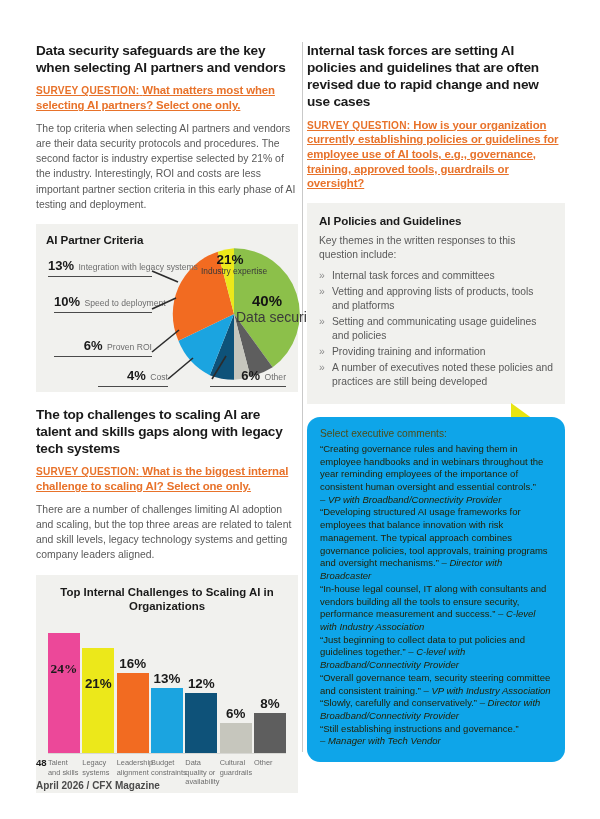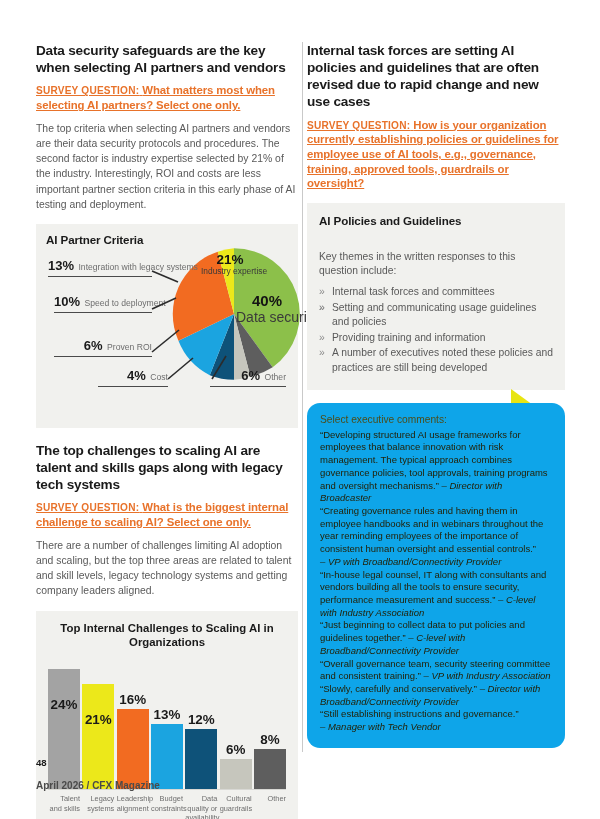--- a/index.html
+++ b/index.html
@@ -41,21 +41,21 @@
   .panel {
     background: #f1f1ee;
     padding: 10px 12px 12px 12px;
   }
   .panel-title {
     font-size: 11.6px; font-weight: 700; color: #1a1a1a;
     letter-spacing: -0.1px;
   }
 
   
-  .pie-panel { margin-top: 12px; position: relative; height: 204px; padding: 9px 10px 0 10px; }
+  .pie-panel { margin-top: 12px; position: relative; height: 168px; padding: 9px 10px 0 10px; }
   .pie-wrap { position: absolute; left: 128px; top: 20px; width: 140px; height: 140px; }
   .pie-svg { display: block; }
 
   .pie-label {
     position: absolute; text-align: right; white-space: nowrap;
   }
   .pie-label .pct {
     font-size: 13px; font-weight: 700; color: #1a1a1a;
   }
   .pie-label .nm {
@@ -84,26 +84,26 @@
   }
   .bar-col { width: 32px; display: flex; flex-direction: column; align-items: center; }
   .bar-val { font-size: 13.4px; font-weight: 700; color: #1a1a1a; margin-bottom: 2px; }
   .bar-rect { width: 32px; }
   .bar-axis { height: 1px; background: #d8d8d4; margin: 0 4px; }
   .bar-labels {
     display: flex; justify-content: space-between; padding: 0 4px; margin-top: 4px;
   }
   .bar-lab {
     width: 32px; font-size: 7.4px; line-height: 1.3; color: #6e6e6e;
-    text-align: right;
+    text-align: left;
   }
 
   
   .policy-panel { margin-top: 12px; padding: 11px 12px 14px 12px; }
-  .policy-intro { font-size: 10.3px; line-height: 1.42; color: #595959; margin-top: 23px; }
+  .policy-intro { font-size: 10.3px; line-height: 1.42; color: #595959; margin-top: 7px; }
   .policy-list { margin-top: 6px; }
   .policy-item {
     position: relative; padding-left: 13px;
     font-size: 10.3px; line-height: 1.42; color: #595959; margin-top: 1px;
   }
   .policy-item .chev {
     position: absolute; left: 0; top: 0; color: #8a8a8a; font-size: 10.3px;
   }
 
   
@@ -240,21 +240,21 @@
       <span>What is the biggest internal challenge to scaling AI? Select one only.</span>
     </p>
 
     <p class="body-copy">There are a number of challenges limiting AI adoption and scaling, but the top three areas are related to talent and skill levels, legacy technology systems and getting company leaders aligned.</p>
 
     <div class="panel bar-panel">
       <div class="bar-title">Top Internal Challenges to Scaling AI in Organizations</div>
 
       <div class="bars">
         <div class="bar-col">
-          <div class="bar-rect" style="height:120px; background:#a3a3a3; position:relative;">
+          <div class="bar-rect" style="height:120px; background:#ec4899; position:relative;font-family:Liberation Serif, serif;">
             <div class="bar-val" style="position:absolute; left:0; right:0; top:28px; text-align:center; margin:0;">24%</div>
           </div>
         </div>
         <div class="bar-col">
           <div class="bar-rect" style="height:105px; background:#ece81a; position:relative;">
             <div class="bar-val" style="position:absolute; left:0; right:0; top:28px; text-align:center; margin:0;">21%</div>
           </div>
         </div>
         <div class="bar-col">
           <div class="bar-val">16%</div>
@@ -305,20 +305,21 @@
       <div class="panel-title">AI Policies and Guidelines</div>
       <p class="policy-intro">Key themes in the written responses to this question include:</p>
 
       <div class="policy-list">
         <div class="policy-item">
           <span class="chev">»</span>
           <span>Internal task forces and committees</span>
         </div>
         <div class="policy-item">
           <span class="chev">»</span>
+          <span>Vetting and approving lists of products, tools and platforms</span>
         </div>
         <div class="policy-item">
           <span class="chev">»</span>
           <span>Setting and communicating usage guidelines and policies</span>
         </div>
         <div class="policy-item">
           <span class="chev">»</span>
           <span>Providing training and information</span>
         </div>
         <div class="policy-item">
@@ -327,26 +328,26 @@
         </div>
       </div>
     </div>
 
     <div class="bubble-wrap">
       <div class="bubble-tail"></div>
       <div class="bubble">
         <div class="bubble-head">Select executive comments:</div>
 
         <p>
+          <span>“Creating governance rules and having them in employee handbooks and in webinars throughout the year reminding employees of the importance of consistent human oversight and essential controls.”</span><br>
+          <em>– VP with Broadband/Connectivity Provider</em>
+        </p>
+        <p>
           <span>“Developing structured AI usage frameworks for employees that balance innovation with risk management. The typical approach combines governance policies, tool approvals, training programs and oversight mechanisms.”</span>
           <em>– Director with Broadcaster</em>
-        </p>
-        <p>
-          <span>“Creating governance rules and having them in employee handbooks and in webinars throughout the year reminding employees of the importance of consistent human oversight and essential controls.”</span><br>
-          <em>– VP with Broadband/Connectivity Provider</em>
         </p>
         <p>
           <span>“In-house legal counsel, IT along with consultants and vendors building all the tools to ensure security, performance measurement and success.”</span>
           <em>– C-level with Industry Association</em>
         </p>
         <p>
           <span>“Just beginning to collect data to put policies and guidelines together.”</span>
           <em>– C-level with Broadband/Connectivity Provider</em>
         </p>
         <p>

